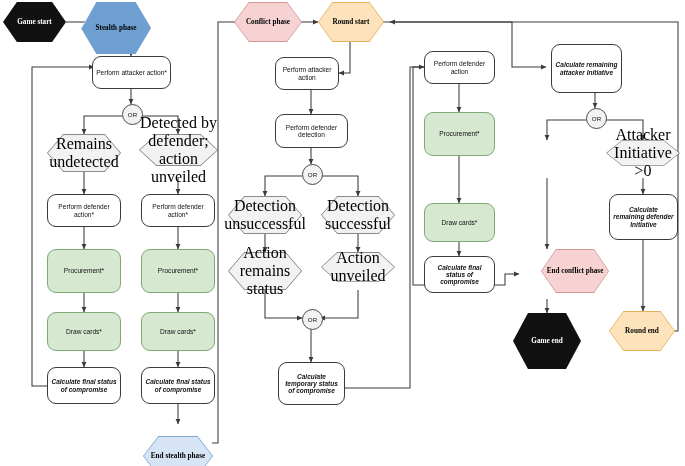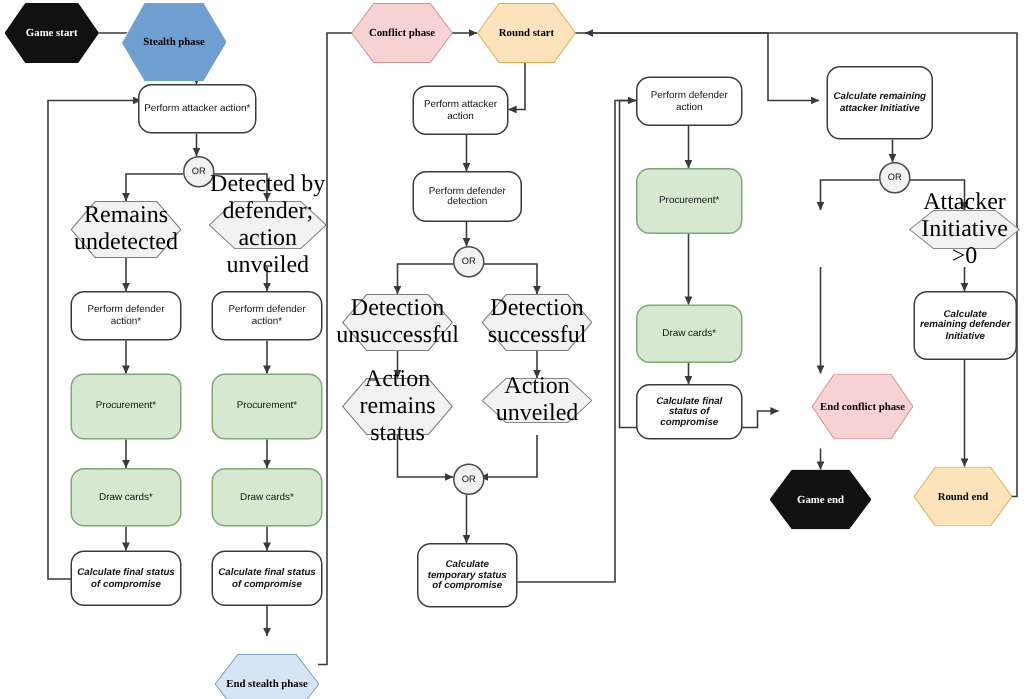--- a/index.html
+++ b/index.html
@@ -310,21 +310,21 @@
   </div>
 
   <div class="hexwrap term" style="left:513px;top:249px;width:68px;height:44px;margin-left:28px;">
     <div class="hexborder hex" style="background:#d08f8f;"></div>
     <div class="hexborder hex" style="background:#f6d2d2;transform:scale(0.978);"></div>
     <div class="hextext">
         <span class="lbl">End conflict phase</span>
       </div>
   </div>
 
-  <div class="hexwrap term black" style="left:513px;top:313px;width:68px;height:40px;">
+  <div class="hexwrap term black" style="left:513px;top:313px;width:68px;height:56px;">
     <div class="hexborder hex" style="background:#111111;"></div>
     <div class="hextext">
         <span class="lbl">Game end</span>
       </div>
   </div>
 
   <div class="hexwrap term" style="left:609px;top:311px;width:66px;height:40px;">
     <div class="hexborder hex" style="background:#e0a84a;"></div>
     <div class="hexborder hex" style="background:#fde3bb;transform:scale(0.978);"></div>
     <div class="hextext">

